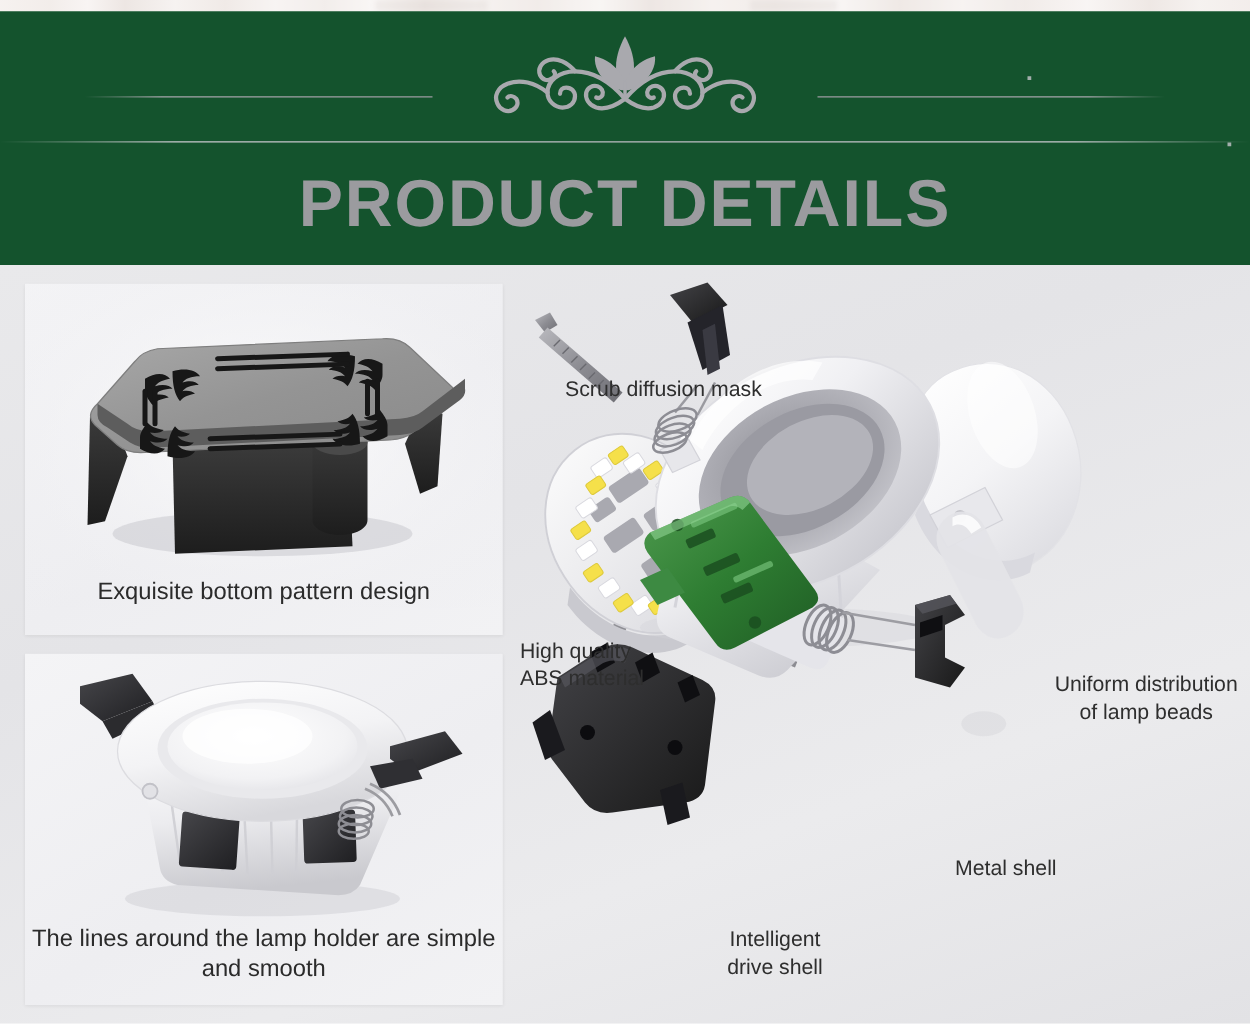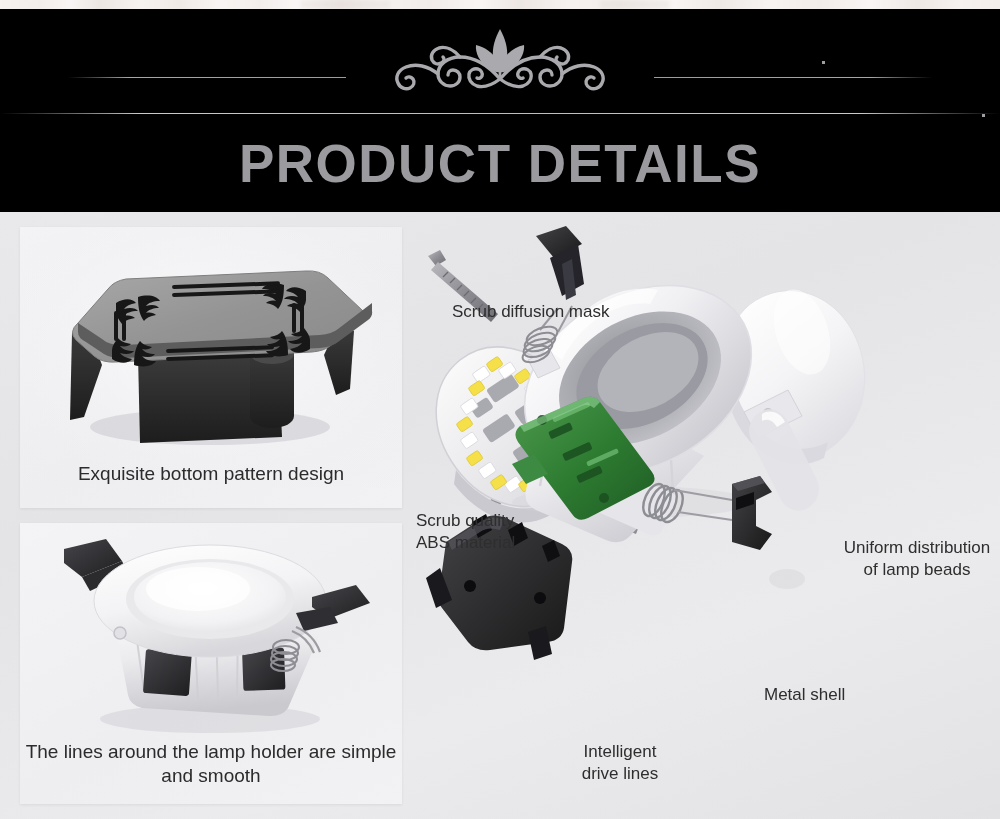--- a/index.html
+++ b/index.html
@@ -24,21 +24,21 @@
     opacity:.55;
   }
   .top-strip .blur-shape{
     position:absolute; top:0; height:9px; opacity:.5;
     background:rgba(180,165,158,.5); filter:blur(2px);
   }
 
   
   .header{
     position:absolute; left:0; top:9px; width:1000px; height:203px;
-    background:#000000;
+    background:#14532d;
   }
   .ornament-row{
     position:absolute; left:0; top:8px; width:1000px; height:72px;
   }
   .rule-left, .rule-right{
     position:absolute; top:60px; height:1px;
     background:linear-gradient(90deg,rgba(160,160,165,0) 0%,#a6a6ab 22%,#9b9ba0 100%);
   }
   .rule-left{ left:68px; width:278px; }
   .rule-right{ left:654px; width:278px;
@@ -518,21 +518,21 @@
         <path d="M360 202 c8 -5 18 -2 23 8 l-8 5 c-4 -7 -10 -9 -15 -6 z" fill="#ffffff" opacity="0.8"></path>
       </g>
     </svg>
 
     <div class="callout cl-scrub">Scrub diffusion mask</div>
     <div class="lead">
       
       
     </div>
 
-    <div class="callout cl-abs">Scrub quality
+    <div class="callout cl-abs">High quality
 ABS material</div>
     <div class="lead">
       
       
     </div>
 
     <div class="callout cl-beads">Uniform distribution
 of lamp beads</div>
     <div class="lead">
       
@@ -540,20 +540,20 @@
       
     </div>
 
     <div class="callout cl-metal">Metal shell</div>
     <div class="lead">
       
       
     </div>
 
     <div class="callout cl-drive">Intelligent
-drive lines</div>
+drive shell</div>
     <div class="lead">
       
       
     </div>
 
   </div>
 </div>
 
 </body></html>

